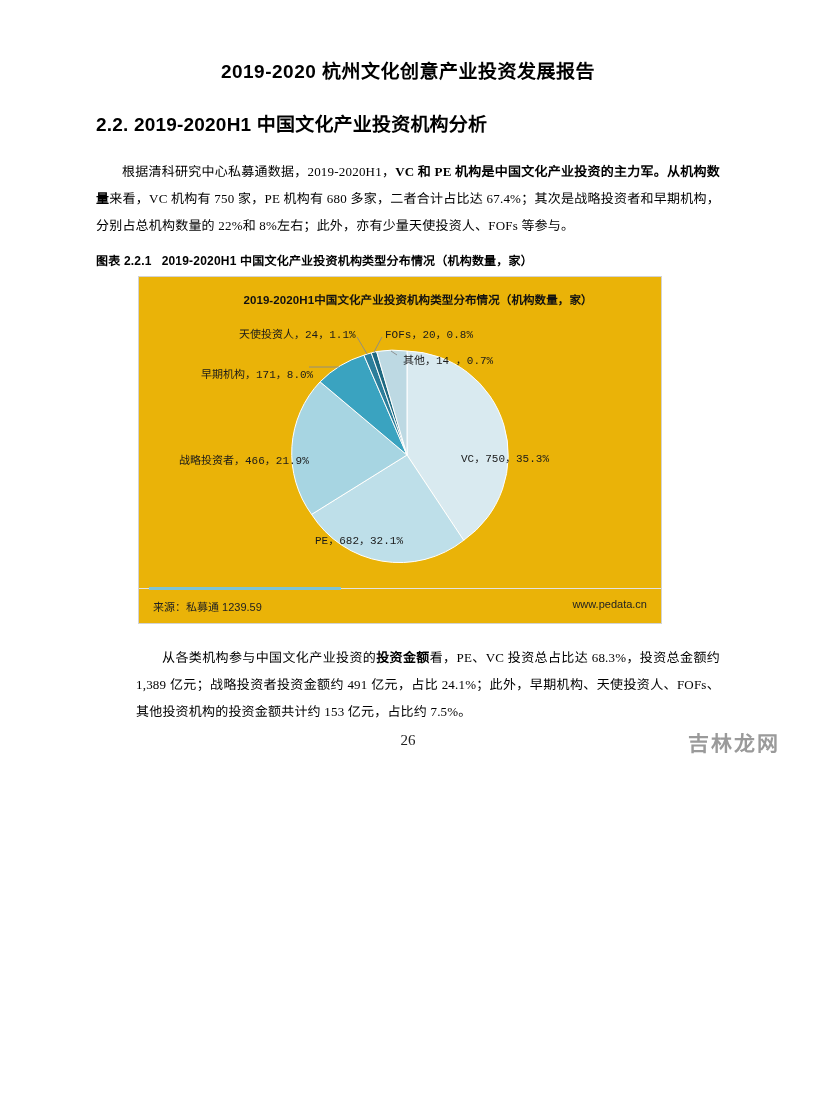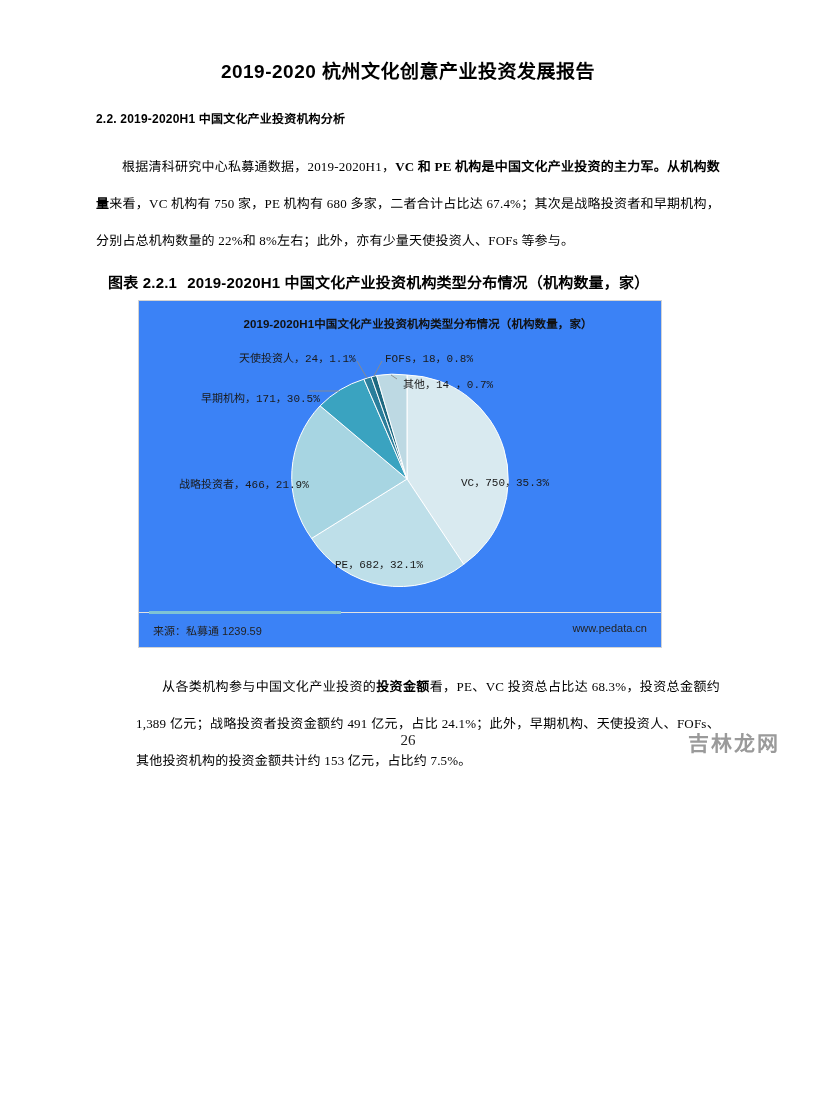--- a/index.html
+++ b/index.html
@@ -32,59 +32,59 @@
   h1.doc-title {
     font-family: "Liberation Sans", "DejaVu Sans", sans-serif;
     font-size: 19px;
     font-weight: bold;
     text-align: center;
     margin: 0 0 26px 0;
     letter-spacing: 0.5px;
   }
   h2.sec-title {
     font-family: "Liberation Sans", "DejaVu Sans", sans-serif;
-    font-size: 12px;
+    font-size: 19px;
     font-weight: bold;
     margin: 0 0 22px 0;
     letter-spacing: 0.2px;
   }
   h3.subsec-title {
     font-family: "Liberation Sans", "DejaVu Sans", sans-serif;
     font-size: 13.5px;
     font-weight: bold;
     margin: 0 0 18px 0;
   }
   p.body-text {
     font-size: 13px;
-    line-height: 37px;
+    line-height: 27px;
     margin: 0 0 12px 0;
     text-align: justify;
     text-indent: 2em;
     letter-spacing: 0.2px;
   }
   p.body-text b {
     font-weight: bold;
   }
   .fig-caption {
     font-family: "Liberation Sans", "DejaVu Sans", sans-serif;
-    font-size: 15px;
-    font-weight: bold;
-    margin: 10px 0 8px 12px;
+    font-size: 12px;
+    font-weight: bold;
+    margin: 10px 0 8px 0;
     letter-spacing: 0.2px;
   }
   .fig-caption .cap-num {
     margin-right: 10px;
   }
 
   
   .chart-card {
     width: 524px;
     margin: 0 0 0 42px;
     border: 1px solid #d3d3d3;
-    background: #3b82f6;
+    background: #eab308;
     box-sizing: border-box;
     position: relative;
     height: 348px;
     padding-left: 36px;
   }
   .chart-title {
     font-family: "Liberation Sans", "DejaVu Sans", sans-serif;
     font-size: 11.5px;
     font-weight: bold;
     text-align: center;
@@ -200,25 +200,25 @@
 
           <path d="M 268 146 L 237.6 42.5 A 104 104 0 0 1 268 42 Z" fill="#bdd9e3" stroke="#ffffff" stroke-width="1"></path>
 
           <line x1="228" y1="45" x2="218" y2="28" stroke="#8a8a8a" stroke-width="0.9"></line>
           <line x1="235" y1="43" x2="243" y2="28" stroke="#8a8a8a" stroke-width="0.9"></line>
           <line x1="252" y1="42" x2="258" y2="46" stroke="#8a8a8a" stroke-width="0.9"></line>
           <line x1="200" y1="58" x2="170" y2="58" stroke="#8a8a8a" stroke-width="0.9"></line>
         </svg>
 
         <div class="pie-label" style="left:100px; top:16px;">天使投资人，24，1.1%</div>
-        <div class="pie-label" style="left:246px; top:16px;">FOFs，18，0.8%</div>
+        <div class="pie-label" style="left:246px; top:16px;">FOFs，20，0.8%</div>
         <div class="pie-label" style="left:264px; top:42px;">其他，14 ，0.7%</div>
-        <div class="pie-label" style="left:62px; top:56px;">早期机构，171，30.5%</div>
+        <div class="pie-label" style="left:62px; top:56px;">早期机构，171，8.0%</div>
         <div class="pie-label" style="left:40px; top:142px;">战略投资者，466，21.9%</div>
-        <div class="pie-label" style="left:176px; top:222px;margin-left:20px;">PE，682，32.1%</div>
+        <div class="pie-label" style="left:176px; top:222px;">PE，682，32.1%</div>
         <div class="pie-label" style="left:322px; top:140px;">VC，750，35.3%</div>
       </div>
 
       <div class="chart-footer">
         <div class="footer-accent"></div>
         <div class="footer-left">来源：私募通 1239.59</div>
         <div class="footer-right">www.pedata.cn</div>
       </div>
     </div>
 

